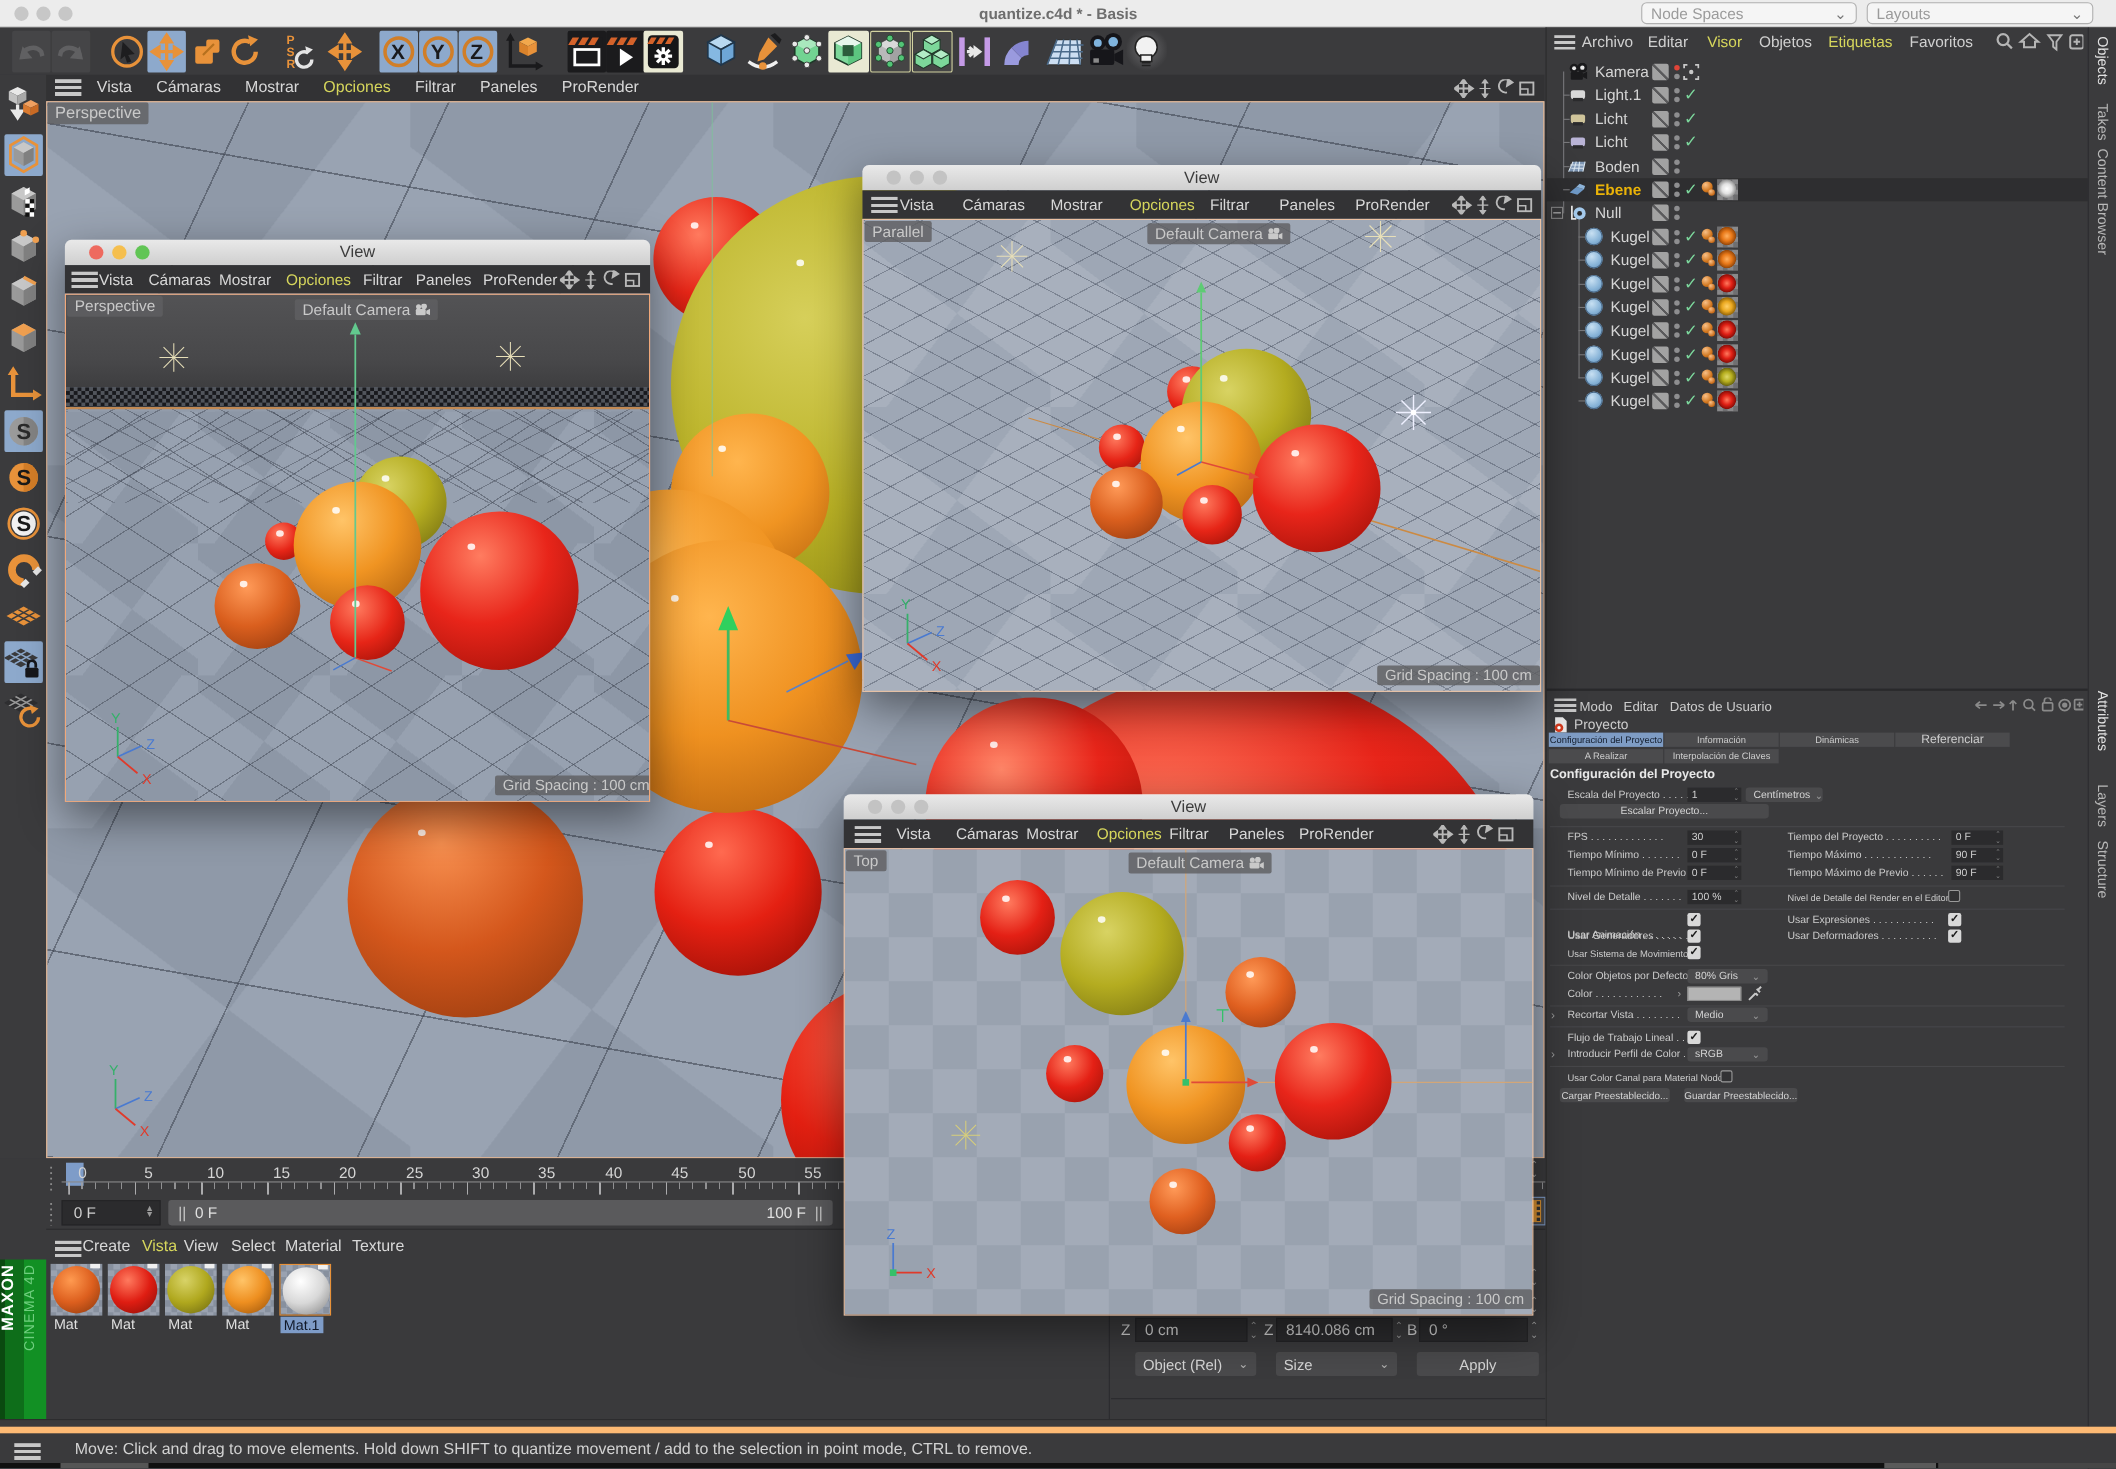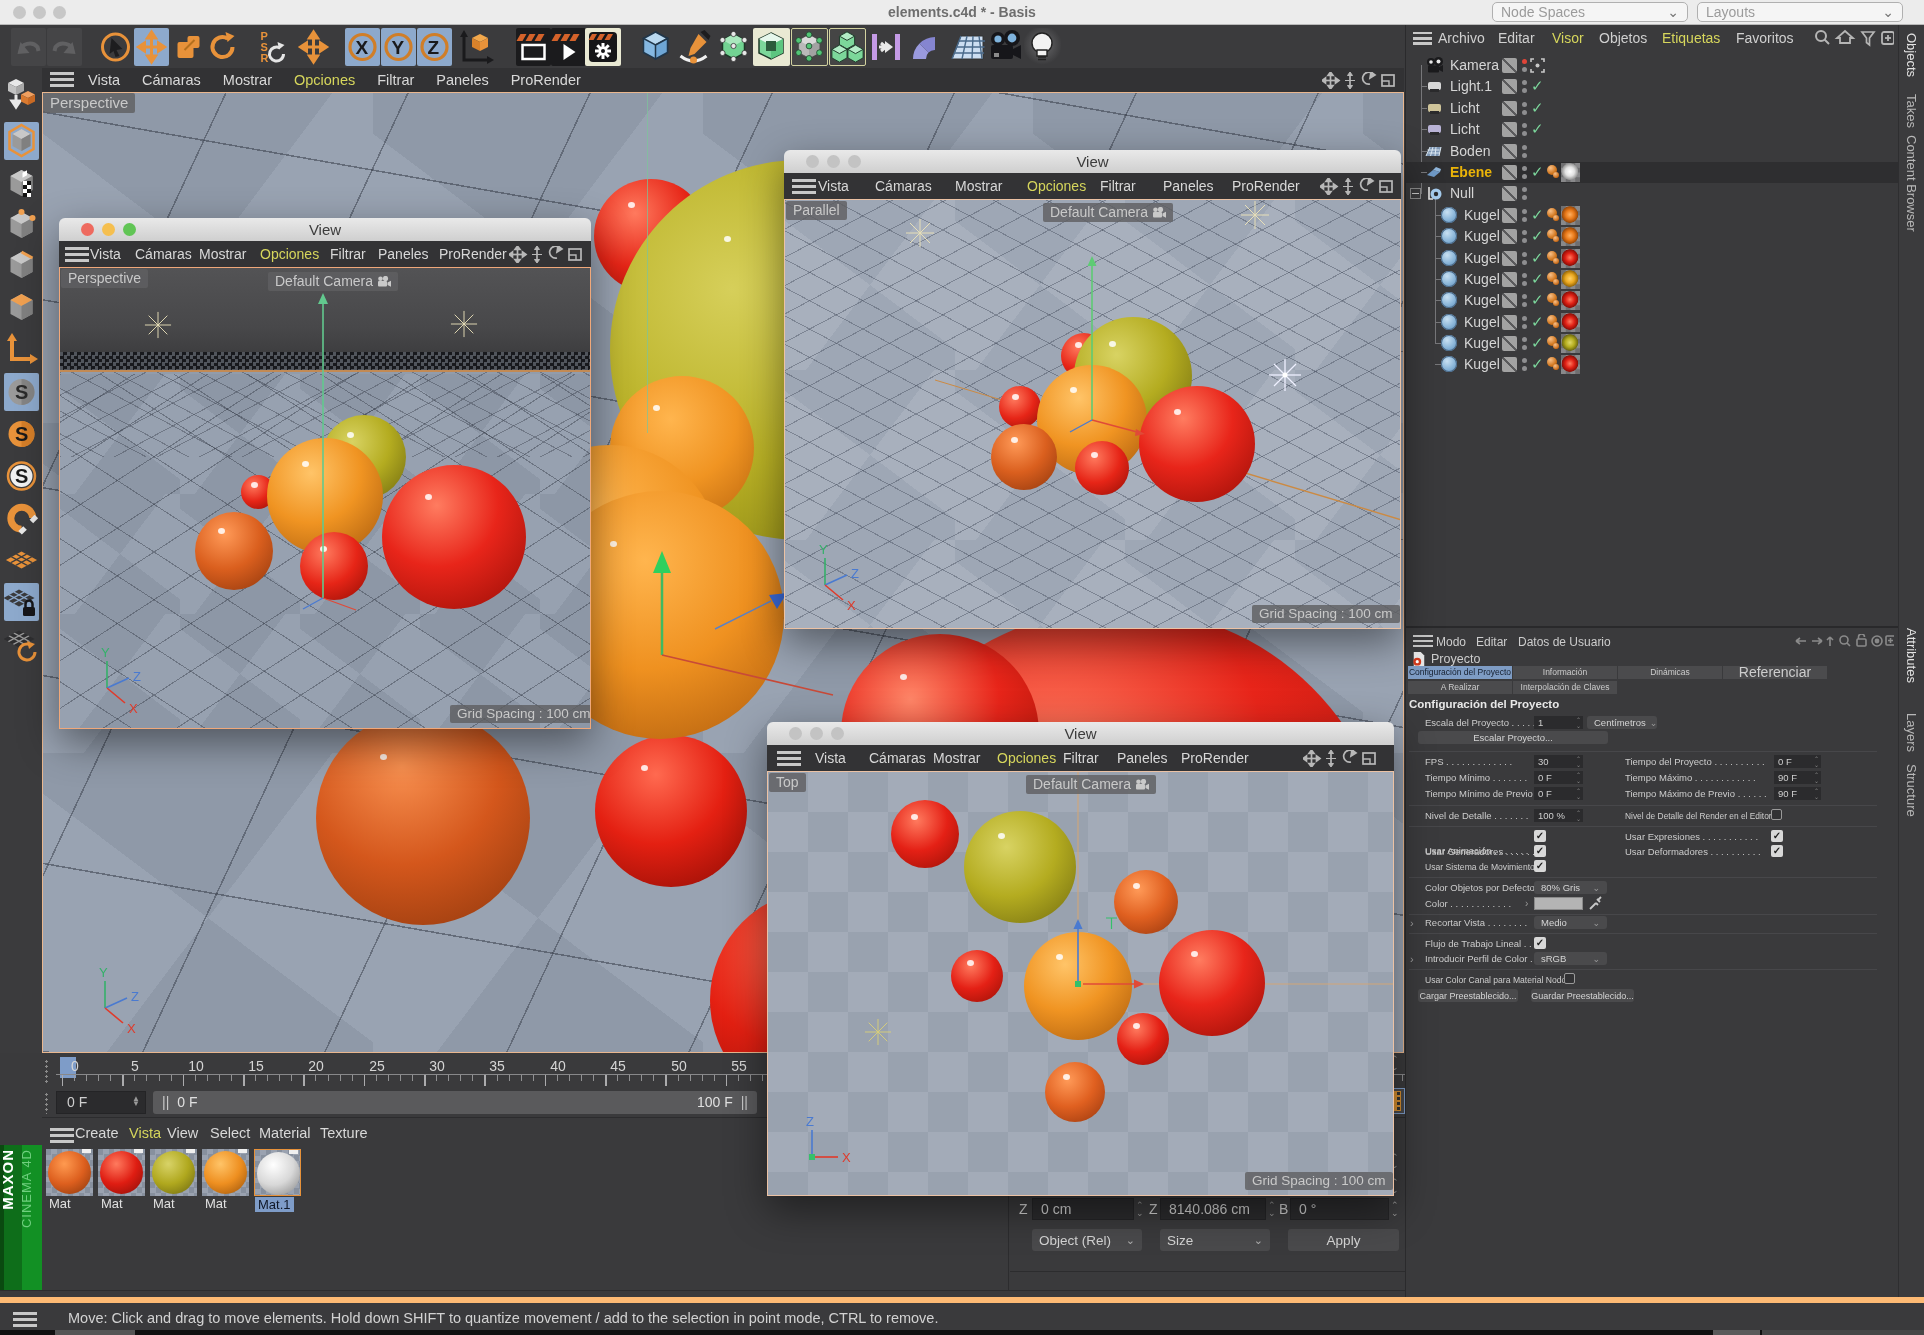--- a/index.html
+++ b/index.html
@@ -79,21 +79,21 @@
   .spark { position:absolute; }
 </style>
 </head>
 <body>
 <div id="app">
 
 <div class="abs" style="left:0;top:0;width:1924px;height:25px;background:#ececec;border-bottom:1px solid #b9b9b9;">
   <div class="abs" style="left:13px;top:6px;width:13px;height:13px;border-radius:50%;background:#c7c7c7;"></div>
   <div class="abs" style="left:33px;top:6px;width:13px;height:13px;border-radius:50%;background:#c7c7c7;"></div>
   <div class="abs" style="left:53px;top:6px;width:13px;height:13px;border-radius:50%;background:#c7c7c7;"></div>
-  <div class="abs" style="left:0;top:4px;width:1924px;text-align:center;color:#6e6e6e;font-size:14px;font-weight:bold;">elements.c4d * - Basis</div>
+  <div class="abs" style="left:0;top:4px;width:1924px;text-align:center;color:#6e6e6e;font-size:14px;font-weight:bold;">quantize.c4d * - Basis</div>
   <div class="abs" style="left:1492px;top:2px;width:196px;height:20px;background:#f5f5f5;border:1px solid #b0b0b0;border-radius:5px;color:#9b9b9b;font-size:14px;padding:0 8px;line-height:19px;">Node Spaces<span style="float:right;color:#777;">⌄</span></div>
   <div class="abs" style="left:1697px;top:2px;width:206px;height:20px;background:#f5f5f5;border:1px solid #b0b0b0;border-radius:5px;color:#9b9b9b;font-size:14px;padding:0 8px;line-height:19px;">Layouts<span style="float:right;color:#777;">⌄</span></div>
 </div>
 
 <div id="toolbar" class="abs" style="left:0;top:25px;width:1924px;height:43px;background:#3b3b3d;">
   <div class="tb" style="left:11px;background:#454547;">
         <svg viewBox="0 0 34 38">
           <path d="M9 24 C9 15 21 13 26 19 L27 23" fill="none" stroke="#606062" stroke-width="4"></path>
           <path d="M9 14 L6 26 L18 25 Z" fill="#606062"></path>
         </svg>
@@ -781,21 +781,21 @@
         </svg>
     <svg class="abs" style="left:6px;top:23px;" width="14" height="16" viewBox="0 0 16 18">
           <path d="M2 1 h8 l4 4 v12 h-12 Z" fill="#e8e8e8"></path>
           <circle cx="6" cy="12" r="4.5" fill="#d23a1e"></circle>
           <circle cx="6" cy="12" r="1.8" fill="#fff"></circle>
         </svg>
     <span class="abs" style="left:25px;top:24px;font-size:12.5px;">Proyecto</span>
     <div class="abs" style="left:2px;top:38px;width:104px;height:13px;background:#7e9cc4;color:#141e2e;font-size:8.5px;text-align:center;line-height:13px;white-space:nowrap;overflow:hidden;">Configuración del Proyecto</div>
     <div class="abs" style="left:107px;top:38px;width:104px;height:13px;background:#4b4b4d;font-size:8.5px;text-align:center;line-height:13px;white-space:nowrap;overflow:hidden;">Información</div>
     <div class="abs" style="left:212px;top:38px;width:104px;height:13px;background:#4b4b4d;font-size:8.5px;text-align:center;line-height:13px;white-space:nowrap;overflow:hidden;">Dinámicas</div>
-    <div class="abs" style="left:317px;top:38px;width:104px;height:13px;background:#4b4b4d;font-size:14px;text-align:center;line-height:13px;white-space:nowrap;overflow:hidden;">Referenciar</div>
+    <div class="abs" style="left:317px;top:38px;width:104px;height:13px;background:#4b4b4d;font-size:11px;text-align:center;line-height:13px;white-space:nowrap;overflow:hidden;">Referenciar</div>
     <div class="abs" style="left:2px;top:53px;width:104px;height:13px;background:#4b4b4d;font-size:8.5px;text-align:center;line-height:13px;white-space:nowrap;overflow:hidden;">A Realizar</div>
     <div class="abs" style="left:107px;top:53px;width:104px;height:13px;background:#4b4b4d;font-size:8.5px;text-align:center;line-height:13px;white-space:nowrap;overflow:hidden;">Interpolación de Claves</div>
     <div class="abs" style="left:3px;top:70px;font-size:11.5px;font-weight:bold;color:#e8e8e8;">Configuración del Proyecto</div>
     <span class="abs lab" style="left:19px;top:89px;">Escala del Proyecto . . . . .</span>
     <div class="fld" style="left:128px;top:88px;width:49px;">1</div>
     <div class="drop" style="position:absolute;left:181px;top:88px;width:70px;height:13px;font-size:9.5px;">Centímetros<span class="dar">⌄</span></div>
     <div class="btn" style="position:absolute;left:12px;top:103px;width:190px;height:13px;font-size:9.5px;">Escalar Proyecto...</div>
     <div class="sep" style="top:123px;"></div>
     <span class="abs lab" style="left:19px;top:128px;">FPS . . . . . . . . . . . . .</span>
     <div class="fld" style="left:128px;top:127px;width:49px;">30</div>

